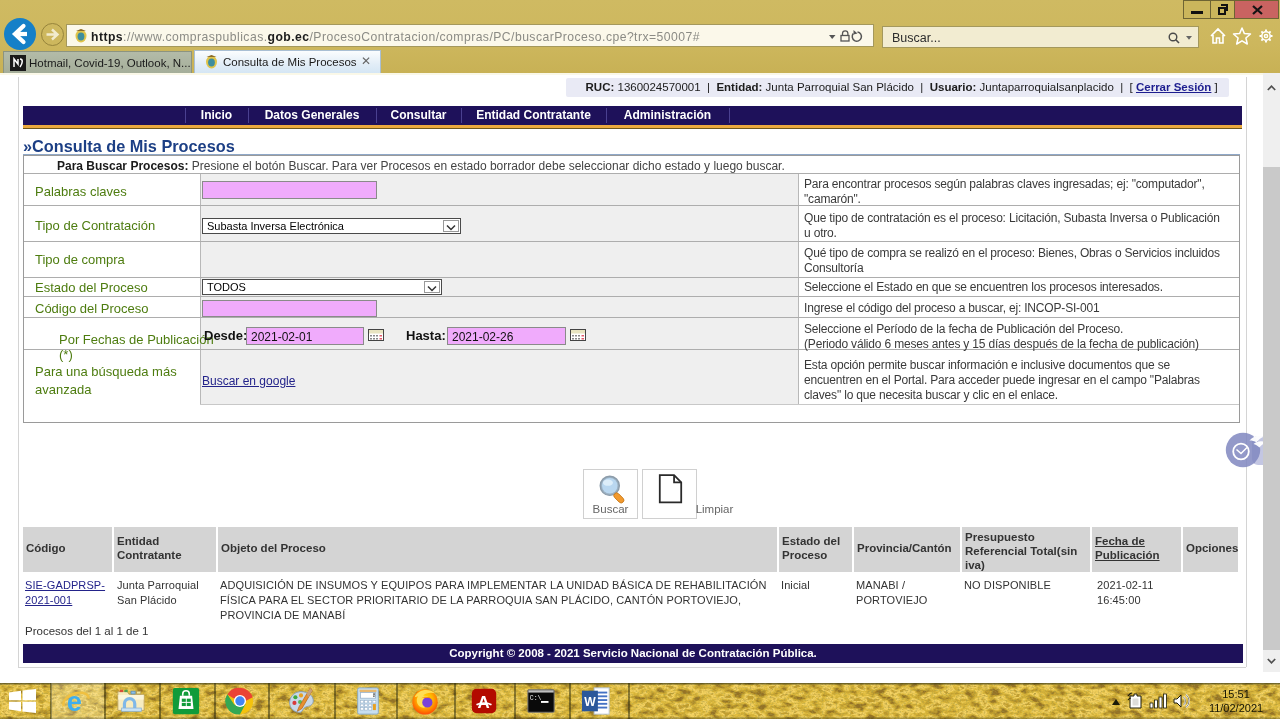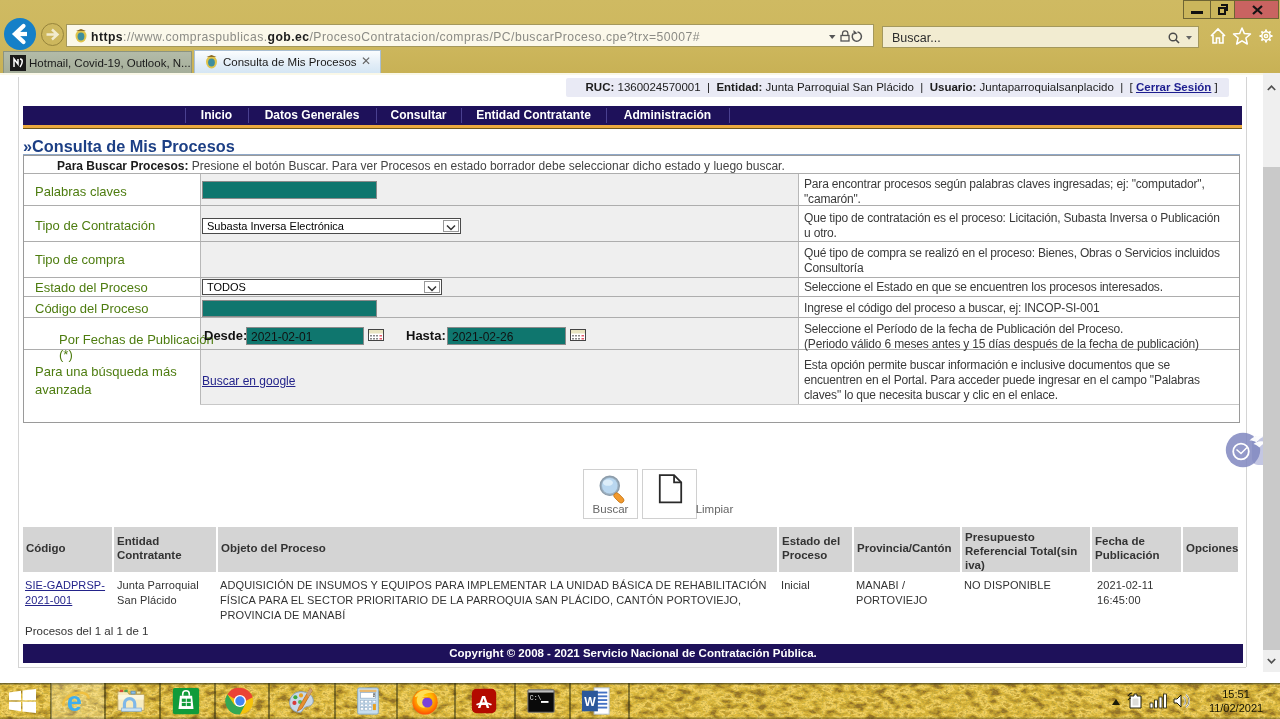--- a/index.html
+++ b/index.html
@@ -67,21 +67,21 @@
 #goldline { position:absolute; left:23px; top:52px; width:1219px; height:4px; background:#EBA93E; border-bottom:1px solid #70591B; }
 
 
 #heading { position:absolute; left:23px; top:64px; font-size:16.3px; font-weight:bold; color:#1C3F85; }
 #headrule { position:absolute; left:23px; top:81px; width:1217px; height:1px; background:#8FA8C8; }
 
 
 #formbox { position:absolute; left:23px; top:82px; width:1217px; height:268px; border:1px solid #9A9A9A; background:#fff; }
 .lbl { position:absolute; left:11px; color:#4d7c0f; font-size:13px; }
 .expl { position:absolute; left:780px; color:#3A3A3A; font-size:12px; line-height:15px; letter-spacing:-0.18px; }
-.tinput { position:absolute; background:#0f766e; border:1px solid #8A8A8A; }
+.tinput { position:absolute; background:#f0abfc; border:1px solid #8A8A8A; }
 .sel { position:absolute; background:#fff; border:1px solid #4a4a4a; font-size:11px; color:#000; }
 .sel .seltxt { position:absolute; left:4px; top:1px; }
 .sel .selbtn { position:absolute; right:1px; top:1px; bottom:1px; width:16px; border:1px solid #999; background:#fff; }
 
 
 .pbtn { position:absolute; width:55px; height:50px; border:1px solid #D0D0D0; background:#fff; text-align:center; }
 .pbtn .cap { position:absolute; bottom:3px; width:100%; font-size:11.5px; color:#666; }
 
 
 #tbl { position:absolute; left:23px; top:454px; width:1215px; }
@@ -327,21 +327,21 @@
           <div style="margin-top:11px;">Objeto del Proceso</div>
         </div>
       <div class="th" style="left:756px;width:73px;">
           <div style="margin-top:4px;">Estado del<br>Proceso</div>
         </div>
       <div class="th" style="left:831px;width:106px;">
           <div style="margin-top:11px;">Provincia/Cantón</div>
         </div>
       <div class="th" style="left:939px;width:128px;">Presupuesto<br>Referencial Total(sin<br>iva)</div>
       <div class="th" style="left:1069px;width:89px;">
-          <div style="margin-top:4px;">Fecha de<br>Publicación</div>
+          <div style="margin-top:4px;text-decoration:underline;">Fecha de<br>Publicación</div>
         </div>
       <div class="th" style="left:1160px;width:55px;">
           <div style="margin-top:11px;">Opciones</div>
         </div>
 
       <div class="td" style="left:2px;top:51px;color:#23238A;text-decoration:underline;">SIE-GADPRSP-<br>2021-001</div>
       <div class="td" style="left:94px;top:51px;">Junta Parroquial<br>San Plácido</div>
       <div class="td" style="left:197px;top:51px;">ADQUISICIÓN DE INSUMOS Y EQUIPOS PARA IMPLEMENTAR LA UNIDAD BÁSICA DE REHABILITACIÓN<br>FÍSICA PARA EL SECTOR PRIORITARIO DE LA PARROQUIA SAN PLÁCIDO, CANTÓN PORTOVIEJO,<br>PROVINCIA DE MANABÍ</div>
       <div class="td" style="left:758px;top:51px;">Inicial</div>
       <div class="td" style="left:833px;top:51px;">MANABI /<br>PORTOVIEJO</div>

